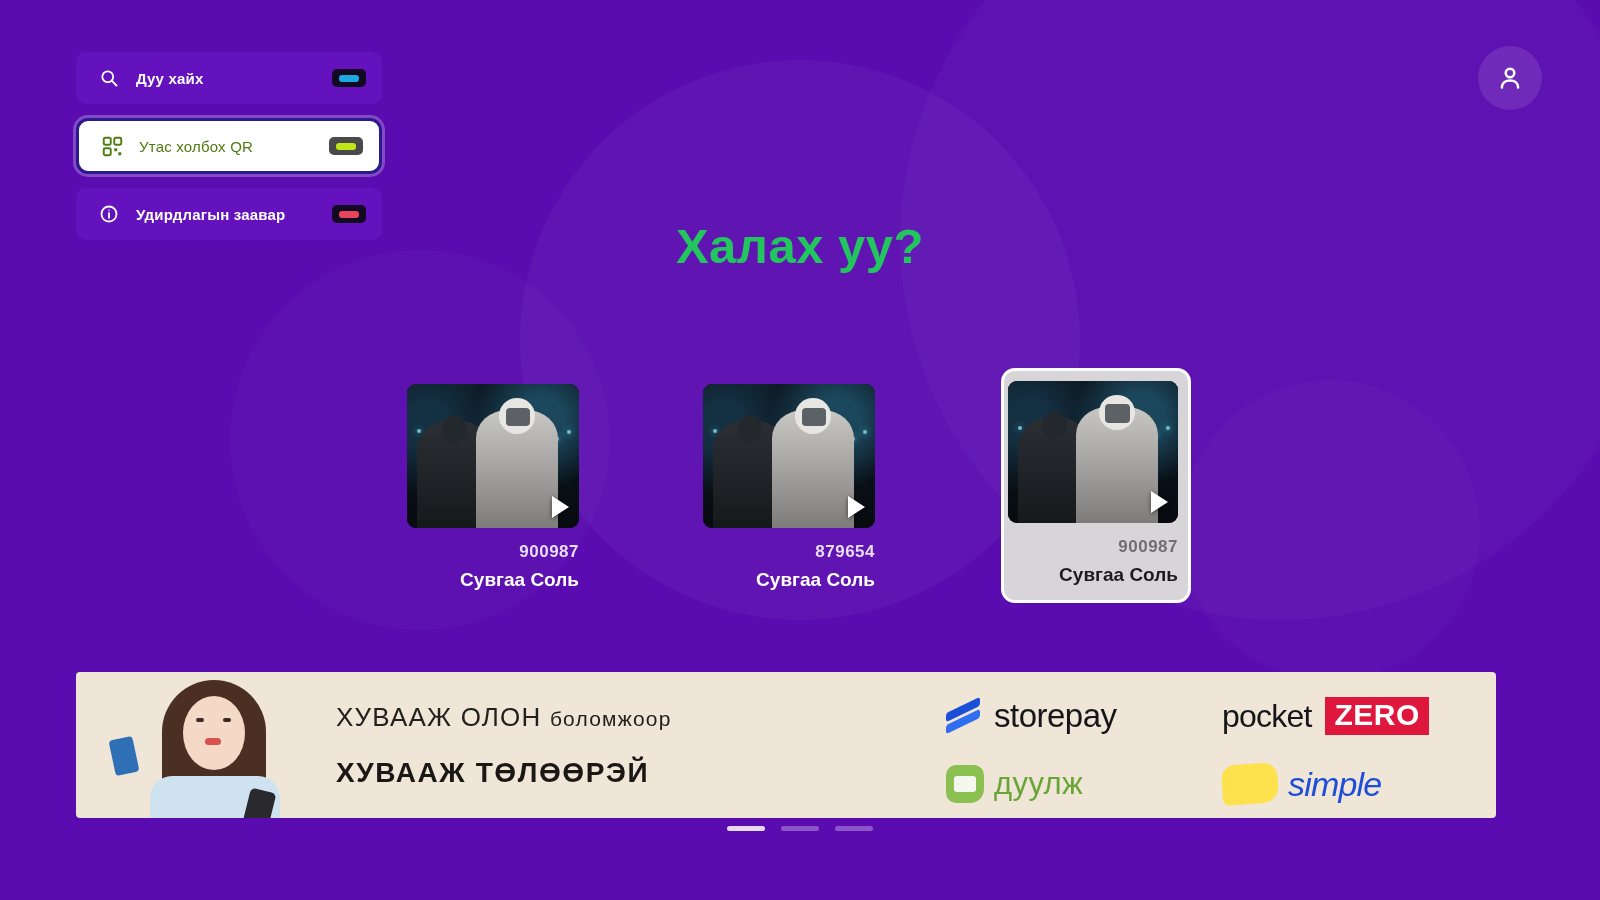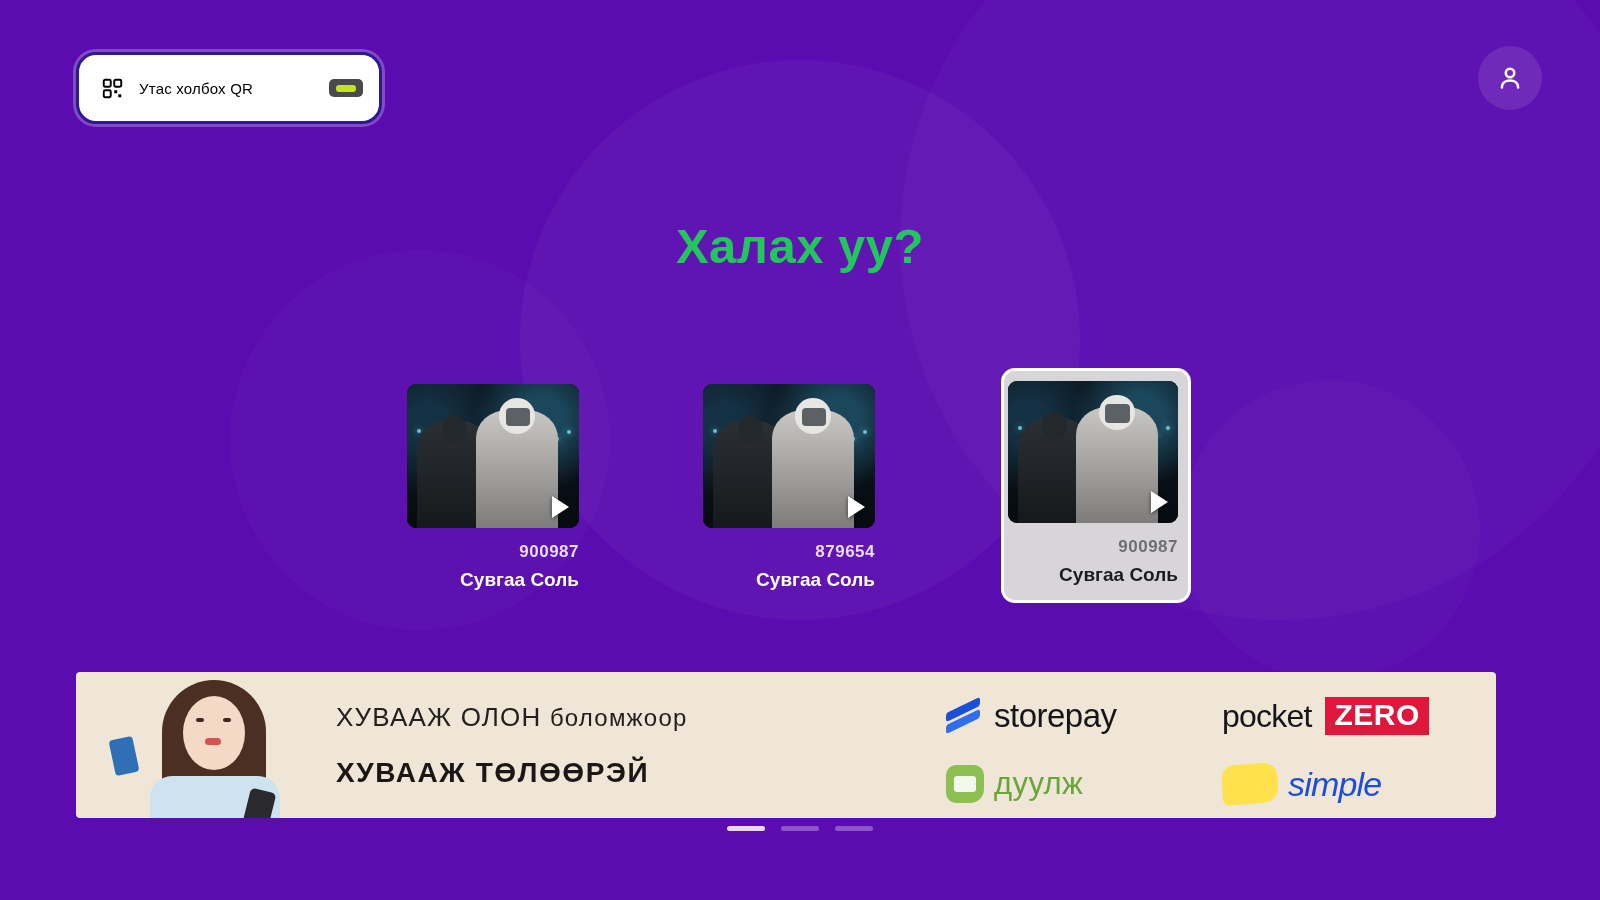--- a/index.html
+++ b/index.html
@@ -47,24 +47,24 @@
     border-radius: 10px;
     display: flex;
     align-items: center;
     padding: 0 16px 0 20px;
     background: #6412bd;
     color: #ffffff;
   }
   .menu-item + .menu-item { margin-top: 14px; }
   .menu-item.selected {
     background: #ffffff;
-    color: #000000;
+    color: #4d7c0f;
     border: 3px solid #2b1a8f;
-    height: 72px;
-    border-radius: 20px;
+    height: 56px;
+    border-radius: 12px;
     box-shadow: 0 0 0 3px rgba(255,255,255,0.25);
   }
   .menu-icon {
     width: 26px; height: 26px;
     display: flex; align-items: center; justify-content: center;
     flex: 0 0 26px;
   }
   .menu-icon svg { display:block; }
   .menu-label {
     margin-left: 14px;
@@ -260,21 +260,21 @@
     justify-content: center;
     padding-left: 10px;
   }
   .copy-line1 {
     font-size: 26px;
     color: #23201d;
     letter-spacing: 1.2px;
     white-space: nowrap;
   }
   .copy-line1 b { font-weight: 400; }
-  .copy-line1 .small { font-size: 24px; text-transform: lowercase; margin-top: 24px; }
+  .copy-line1 .small { font-size: 21px; text-transform: lowercase; margin-top: 24px; }
   .copy-line2 {
     margin-top: 24px;
     font-size: 28px;
     font-weight: 700;
     color: #1a1714;
     letter-spacing: 1.6px;
     white-space: nowrap;
   }
   .banner-logos {
     flex: 0 0 560px;
@@ -353,37 +353,62 @@
   <span>
     <svg viewBox="0 0 24 24" fill="none" stroke="#ffffff" stroke-width="2" stroke-linecap="round" stroke-linejoin="round">
       <circle cx="12" cy="8" r="3.4"></circle>
       <path d="M5.5 19.5c0-3.6 2.9-5.6 6.5-5.6s6.5 2 6.5 5.6"></path>
     </svg>
   </span>
 </div>
 
 <div class="sidebar">
 
+  <div class="menu-item">
+    <span class="menu-icon">
+      <svg width="20" height="20" viewBox="0 0 24 24" fill="none" stroke="currentColor" stroke-width="2.2" stroke-linecap="round">
+        <circle cx="10.5" cy="10.5" r="6.5"></circle>
+        <line x1="15.5" y1="15.5" x2="21" y2="21"></line>
+      </svg>
+    </span>
+    <span class="menu-label">Дуу хайх</span>
+    <span class="key-badge">
+      <span class="key-bar" style="background:#1fa8e0"></span>
+    </span>
+  </div>
 
   <div class="menu-item selected">
     <span class="menu-icon">
       <svg width="21" height="21" viewBox="0 0 24 24" fill="currentColor">
         <rect x="2" y="2" width="8" height="8" rx="1.6" fill="none" stroke="currentColor" stroke-width="2.2"></rect>
         <rect x="14" y="2" width="8" height="8" rx="1.6" fill="none" stroke="currentColor" stroke-width="2.2"></rect>
         <rect x="2" y="14" width="8" height="8" rx="1.6" fill="none" stroke="currentColor" stroke-width="2.2"></rect>
         <rect x="14" y="14" width="3.4" height="3.4"></rect>
         <rect x="18.6" y="18.6" width="3.4" height="3.4"></rect>
       </svg>
     </span>
     <span class="menu-label">Утас холбох QR</span>
     <span class="key-badge">
       <span class="key-bar" style="background:#c3e619"></span>
     </span>
   </div>
 
+  <div class="menu-item">
+    <span class="menu-icon">
+      <svg width="20" height="20" viewBox="0 0 24 24" fill="none" stroke="currentColor" stroke-width="2.2" stroke-linecap="round">
+        <circle cx="12" cy="12" r="9"></circle>
+        <line x1="12" y1="11" x2="12" y2="16.5"></line>
+        <circle cx="12" cy="7.6" r="0.2"></circle>
+      </svg>
+    </span>
+    <span class="menu-label">Удирдлагын заавар</span>
+    <span class="key-badge">
+      <span class="key-bar" style="background:#e8445c"></span>
+    </span>
+  </div>
 
 </div>
 
 <div class="hero">
   <div class="hero-title">Халах уу?</div>
 </div>
 
 <div class="cards">
 
   <div class="card">

